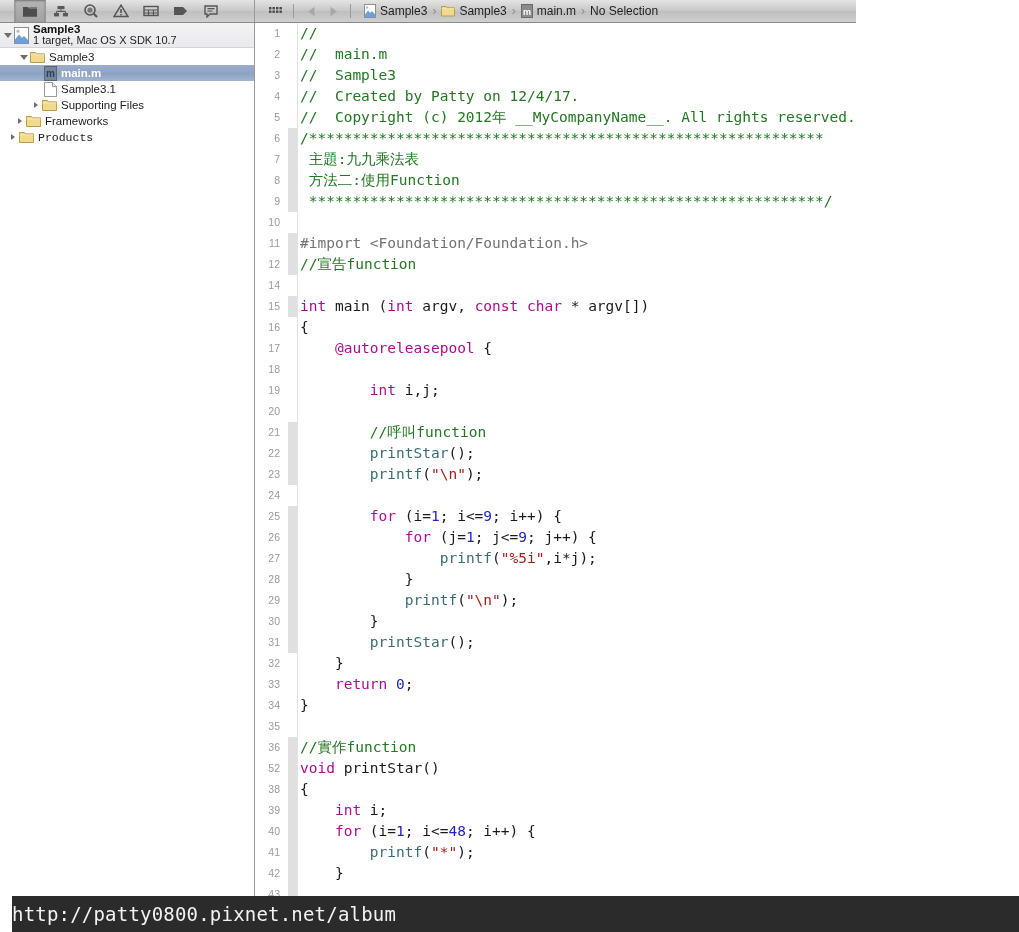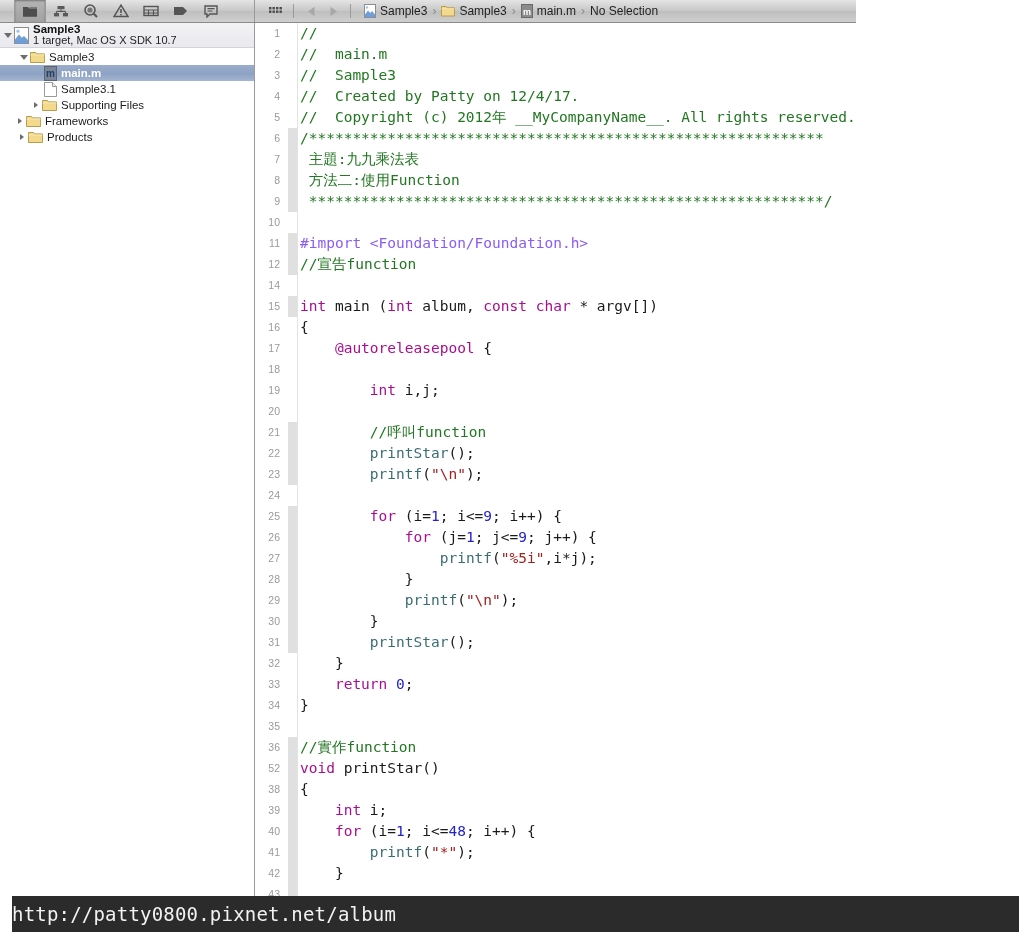--- a/index.html
+++ b/index.html
@@ -188,21 +188,21 @@
   .line.dirty .lngroove {
     position: absolute;
     left: 33px; top: 0;
     width: 9px; height: 21px;
     background: #e0e0e0;
   }
 
   
   .c-com  { color: #227722; }
   .c-kw   { color: #aa0d91; }
-  .c-pre  { color: #8b5cf6; margin-top: 38px; }
+  .c-pre  { color: #737373; margin-top: 38px; }
   .c-str  { color: #a32020; }
   .c-num  { color: #2222cc; }
   .c-fn   { color: #3a6d74; }
   .c-plain{ color: #1a1a1a; }
 
   
   .watermark {
     position: absolute;
     left: 12px; bottom: 0;
     width: 1019px;
@@ -420,21 +420,21 @@
             </div>
           <span class="nav-ico">
             <svg width="15" height="13" viewBox="0 0 15 13" style="display:block">
               <path d="M0.5 1.5h5l1.1 1.4h8v8.6H0.5z" fill="#f3d98c" stroke="#b79c4d"></path>
               <path d="M0.5 3.5h14v1H0.5z" fill="#f8e7b0"></path>
             </svg>
           </span>
           <span class="nav-text">Frameworks</span>
         </div>
 
-        <div class="nav-row" style="padding-left:16px;">
+        <div class="nav-row" style="padding-left:7px;font-family:Liberation Mono, monospace;">
           <div class="twisty">
               <span class="tw"></span>
             </div>
           <span class="nav-ico">
             <svg width="15" height="13" viewBox="0 0 15 13" style="display:block">
               <path d="M0.5 1.5h5l1.1 1.4h8v8.6H0.5z" fill="#f3d98c" stroke="#b79c4d"></path>
               <path d="M0.5 3.5h14v1H0.5z" fill="#f8e7b0"></path>
             </svg>
           </span>
           <span class="nav-text">Products</span>
@@ -453,21 +453,21 @@
           <div class="line"><span class="ln">4</span><span class="ltext"><span class="c-com">//  Created by Patty on 12/4/17.</span></span></div>
           <div class="line"><span class="ln">5</span><span class="ltext"><span class="c-com">//  Copyright (c) 2012年 __MyCompanyName__. All rights reserved.</span></span></div>
           <div class="line dirty"><span class="lngroove"></span><span class="ln">6</span><span class="ltext"><span class="c-com">/***********************************************************</span></span></div>
           <div class="line dirty"><span class="lngroove"></span><span class="ln">7</span><span class="ltext"><span class="c-com"> 主題:九九乘法表</span></span></div>
           <div class="line dirty"><span class="lngroove"></span><span class="ln">8</span><span class="ltext"><span class="c-com"> 方法二:使用Function</span></span></div>
           <div class="line dirty"><span class="lngroove"></span><span class="ln">9</span><span class="ltext"><span class="c-com"> ***********************************************************/</span></span></div>
           <div class="line"><span class="ln">10</span><span class="ltext"><span class="c-plain"></span></span></div>
           <div class="line dirty"><span class="lngroove"></span><span class="ln">11</span><span class="ltext"><span class="c-pre">#import </span><span class="c-pre">&lt;Foundation/Foundation.h&gt;</span></span></div>
           <div class="line dirty"><span class="lngroove"></span><span class="ln">12</span><span class="ltext"><span class="c-com">//宣告function</span></span></div>
           <div class="line"><span class="ln">14</span><span class="ltext"><span class="c-plain"></span></span></div>
-          <div class="line dirty"><span class="lngroove"></span><span class="ln">15</span><span class="ltext"><span class="c-kw">int</span><span class="c-plain"> main (</span><span class="c-kw">int</span><span class="c-plain"> album, </span><span class="c-kw">const</span><span class="c-plain"> </span><span class="c-kw">char</span><span class="c-plain"> * argv[])</span></span></div>
+          <div class="line dirty"><span class="lngroove"></span><span class="ln">15</span><span class="ltext"><span class="c-kw">int</span><span class="c-plain"> main (</span><span class="c-kw">int</span><span class="c-plain"> argv, </span><span class="c-kw">const</span><span class="c-plain"> </span><span class="c-kw">char</span><span class="c-plain"> * argv[])</span></span></div>
           <div class="line"><span class="ln">16</span><span class="ltext"><span class="c-plain">{</span></span></div>
           <div class="line"><span class="ln">17</span><span class="ltext"><span class="c-plain">    </span><span class="c-kw">@autoreleasepool</span><span class="c-plain"> {</span></span></div>
           <div class="line"><span class="ln">18</span><span class="ltext"><span class="c-plain"></span></span></div>
           <div class="line"><span class="ln">19</span><span class="ltext"><span class="c-plain">        </span><span class="c-kw">int</span><span class="c-plain"> i,j;</span></span></div>
           <div class="line"><span class="ln">20</span><span class="ltext"><span class="c-plain"></span></span></div>
           <div class="line dirty"><span class="lngroove"></span><span class="ln">21</span><span class="ltext"><span class="c-plain">        </span><span class="c-com">//呼叫function</span></span></div>
           <div class="line dirty"><span class="lngroove"></span><span class="ln">22</span><span class="ltext"><span class="c-plain">        </span><span class="c-fn">printStar</span><span class="c-plain">();</span></span></div>
           <div class="line dirty"><span class="lngroove"></span><span class="ln">23</span><span class="ltext"><span class="c-plain">        </span><span class="c-fn">printf</span><span class="c-plain">(</span><span class="c-str">"\n"</span><span class="c-plain">);</span></span></div>
           <div class="line"><span class="ln">24</span><span class="ltext"><span class="c-plain"></span></span></div>
           <div class="line dirty"><span class="lngroove"></span><span class="ln">25</span><span class="ltext"><span class="c-plain">        </span><span class="c-kw">for</span><span class="c-plain"> (i=</span><span class="c-num">1</span><span class="c-plain">; i&lt;=</span><span class="c-num">9</span><span class="c-plain">; i++) {</span></span></div>

